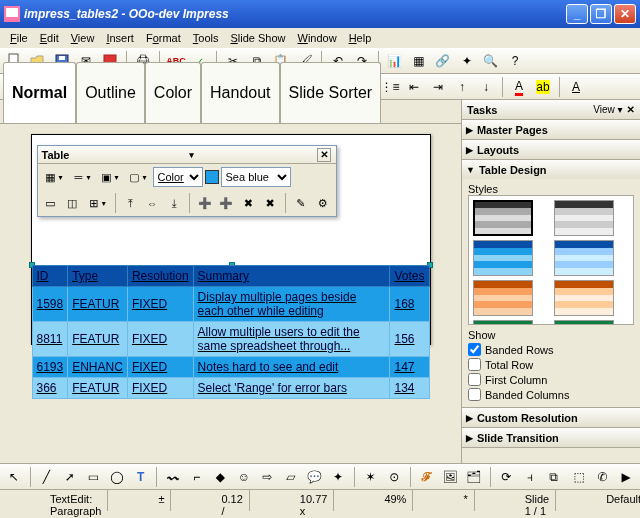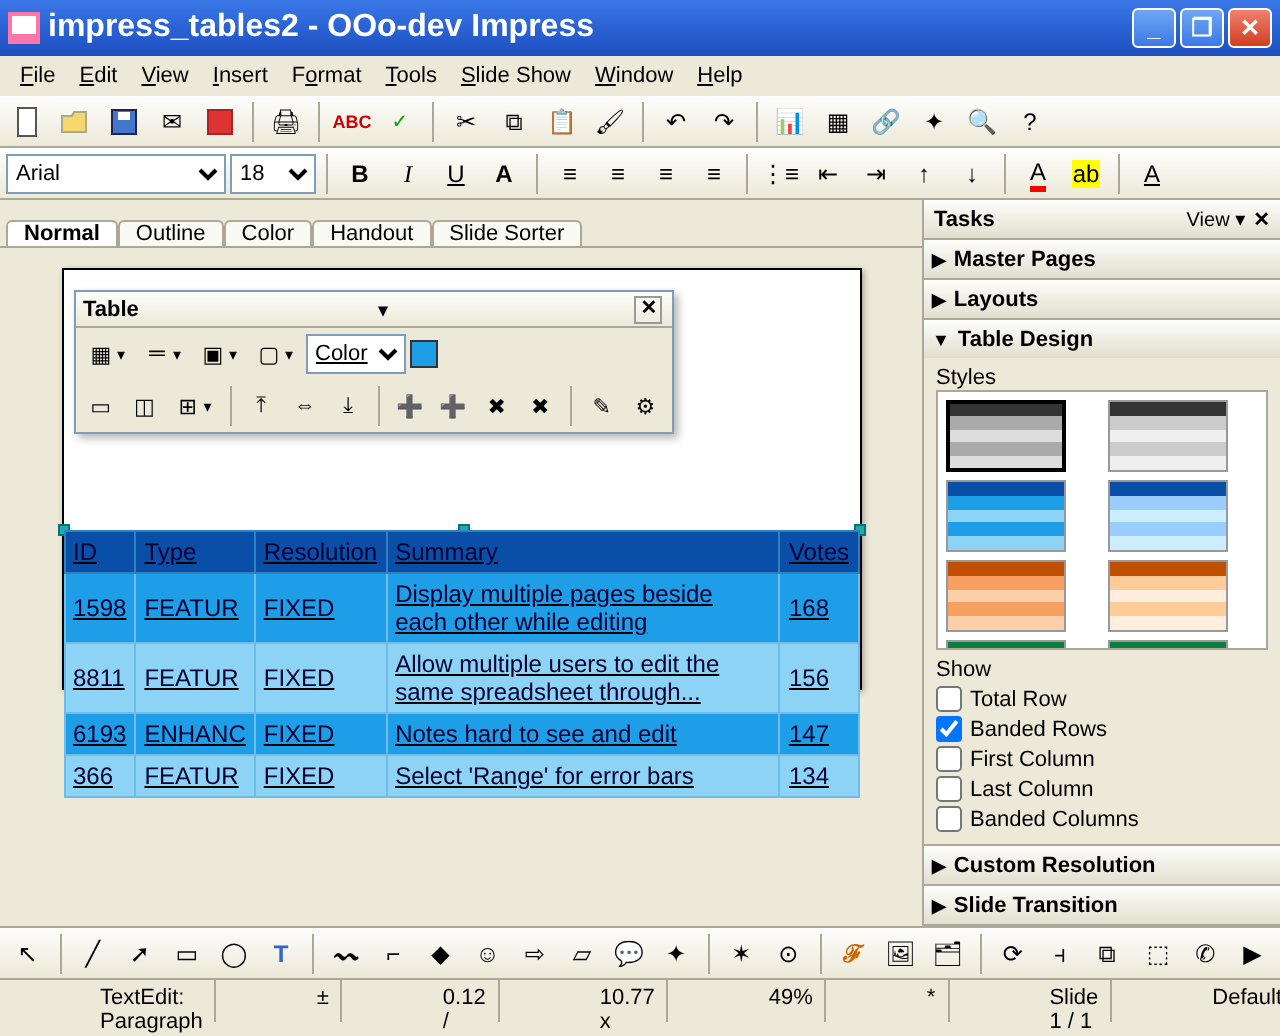--- a/index.html
+++ b/index.html
@@ -1,37 +1,37 @@
 <!DOCTYPE html>
 <html><head>
 <meta charset="utf-8">
 <style>
   * { box-sizing: border-box; margin: 0; padding: 0; }
   html, body { width: 640px; height: 518px; overflow: hidden; font-family: Tahoma, Arial, sans-serif; font-size: 11px; background: #ece9d8; }
   
   .titlebar { height: 28px; background: linear-gradient(to bottom, #3b78e7 0%, #2a62d4 50%, #1e4fbf 100%); display: flex; align-items: center; padding: 0 4px; color: #fff; }
   .titlebar .icon { width: 16px; height: 16px; margin-right: 4px; }
-  .titlebar .title { flex: 1; font-weight: bold; font-size: 16px; }
+  .titlebar .title { flex: 1; font-weight: bold; font-size: 12px; font-style: italic; }
   .winbtn { width: 22px; height: 20px; margin-left: 2px; border: 1px solid #fff; border-radius: 3px; display: flex; align-items: center; justify-content: center; font-weight: bold; font-size: 12px; background: linear-gradient(to bottom,#6fa7f3,#3b78e7); }
   .winbtn.close { background: linear-gradient(to bottom,#f08070,#d04020); }
   
   .menubar { height: 20px; background: #ece9d8; display: flex; align-items: center; padding: 0 4px; }
   .menubar span { padding: 2px 6px; }
   .menubar span u { text-decoration: underline; }
   
   .toolbar { height: 26px; border-top: 1px solid #fff; border-bottom: 1px solid #aca899; background: linear-gradient(to bottom,#fdfdfb,#ece9d8); display: flex; align-items: center; padding: 0 3px; gap: 2px; }
   .tbtn { width: 22px; height: 22px; border: 1px solid transparent; border-radius: 3px; display: flex; align-items: center; justify-content: center; font-size: 12px; }
   .tbtn svg { width: 16px; height: 16px; }
   .sep { width: 1px; height: 20px; background: #aca899; margin: 0 3px; }
   .combo { height: 20px; font-size: 11px; border: 1px solid #7f9db9; background: #fff; }
   
   .main { display: flex; height: 363px; }
   .editor { flex: 1; display: flex; flex-direction: column; background: #ece9d8; }
   .viewtabs { height: 24px; display: flex; align-items: flex-end; padding: 3px 3px 0; gap: 0; border-bottom: 1px solid #aca899; }
-  .viewtab { padding: 0 8px; border: 1px solid #aca899; border-bottom: none; background: #fafaf5; border-radius: 3px 3px 0 0; font-size: 11px; }
+  .viewtab { padding: 21px 8px; border: 1px solid #aca899; border-bottom: none; background: #fafaf5; border-radius: 3px 3px 0 0; font-size: 16px; }
   .viewtab.active { background: #fff; font-weight: bold; }
   .canvaswrap { flex: 1; padding: 10px; position: relative; overflow: hidden; }
   .slide { width: 400px; height: 211px; margin: 0 auto; border: 1px solid #000; background: #fff; box-shadow: 1px 1px 3px rgba(0,0,0,.3); position: relative; }
   
   .floatwin { position: absolute; top: 10px; left: 5px; width: 300px; border: 1px solid #7f9db9; background: #ece9d8; box-shadow: 2px 2px 4px rgba(0,0,0,.3); z-index: 5; }
   .floatwin .fttitle { height: 18px; display: flex; align-items: center; font-weight: bold; padding: 0 4px; background: linear-gradient(to bottom,#fdfdfb,#ece9d8); border-bottom: 1px solid #aca899; }
   .floatwin .fttitle .closex { margin-left: auto; width: 14px; height: 14px; border:1px solid #999; font-size:10px; text-align:center; line-height:12px;}
   .floatwin .ftrow { display: flex; align-items: center; gap: 2px; padding: 3px; }
   .ftrow .tbtn { width: 20px; height: 20px; font-size: 11px; }
   .dd { width: 8px; font-size: 8px; margin-left:-4px; }
@@ -190,20 +190,21 @@
             <div class="tbtn">▦</div>
               <span class="dd">▾</span>
             <div class="tbtn">═</div>
               <span class="dd">▾</span>
             <div class="tbtn">▣</div>
               <span class="dd">▾</span>
             <div class="tbtn">▢</div>
               <span class="dd">▾</span>
             <select class="combo" style="width:50px;text-decoration:underline;"><option>Color</option></select>
             <div style="width:14px;height:14px;background:#1f9ee8;border:1px solid #333;"></div>
+            <select class="combo" style="width:70px;"><option>Sea blue</option></select>
           </div>
           <div class="ftrow">
             <div class="tbtn">▭</div>
             <div class="tbtn">◫</div>
             <div class="tbtn">⊞</div>
               <span class="dd">▾</span>
             <div class="sep"></div>
             <div class="tbtn">⤒</div>
             <div class="tbtn">⇔</div>
             <div class="tbtn">⤓</div>
@@ -356,34 +357,30 @@
             </div>
           <div class="stylethumb">
               <div class="stripes">
                 <div style="background:#0a7f3f"></div>
               </div>
             </div>
 
         </div>
         <div style="margin-top:4px;">Show</div>
         <label class="chk">
-            <input type="checkbox" style="">
-            <span>Total Row</span>
-          </label>
-        <label class="chk">
             <input type="checkbox" checked="" style="">
             <span>Banded Rows</span>
           </label>
         <label class="chk">
             <input type="checkbox" style="">
-            <span>First Column</span>
+            <span>Total Row</span>
           </label>
         <label class="chk">
             <input type="checkbox" style="">
-            <span>Last Column</span>
+            <span>First Column</span>
           </label>
         <label class="chk">
             <input type="checkbox" style="">
             <span>Banded Columns</span>
           </label>
       </div>
     </div>
     <div class="section">
         <div class="sechead">
           <span class="tri">▶</span>

